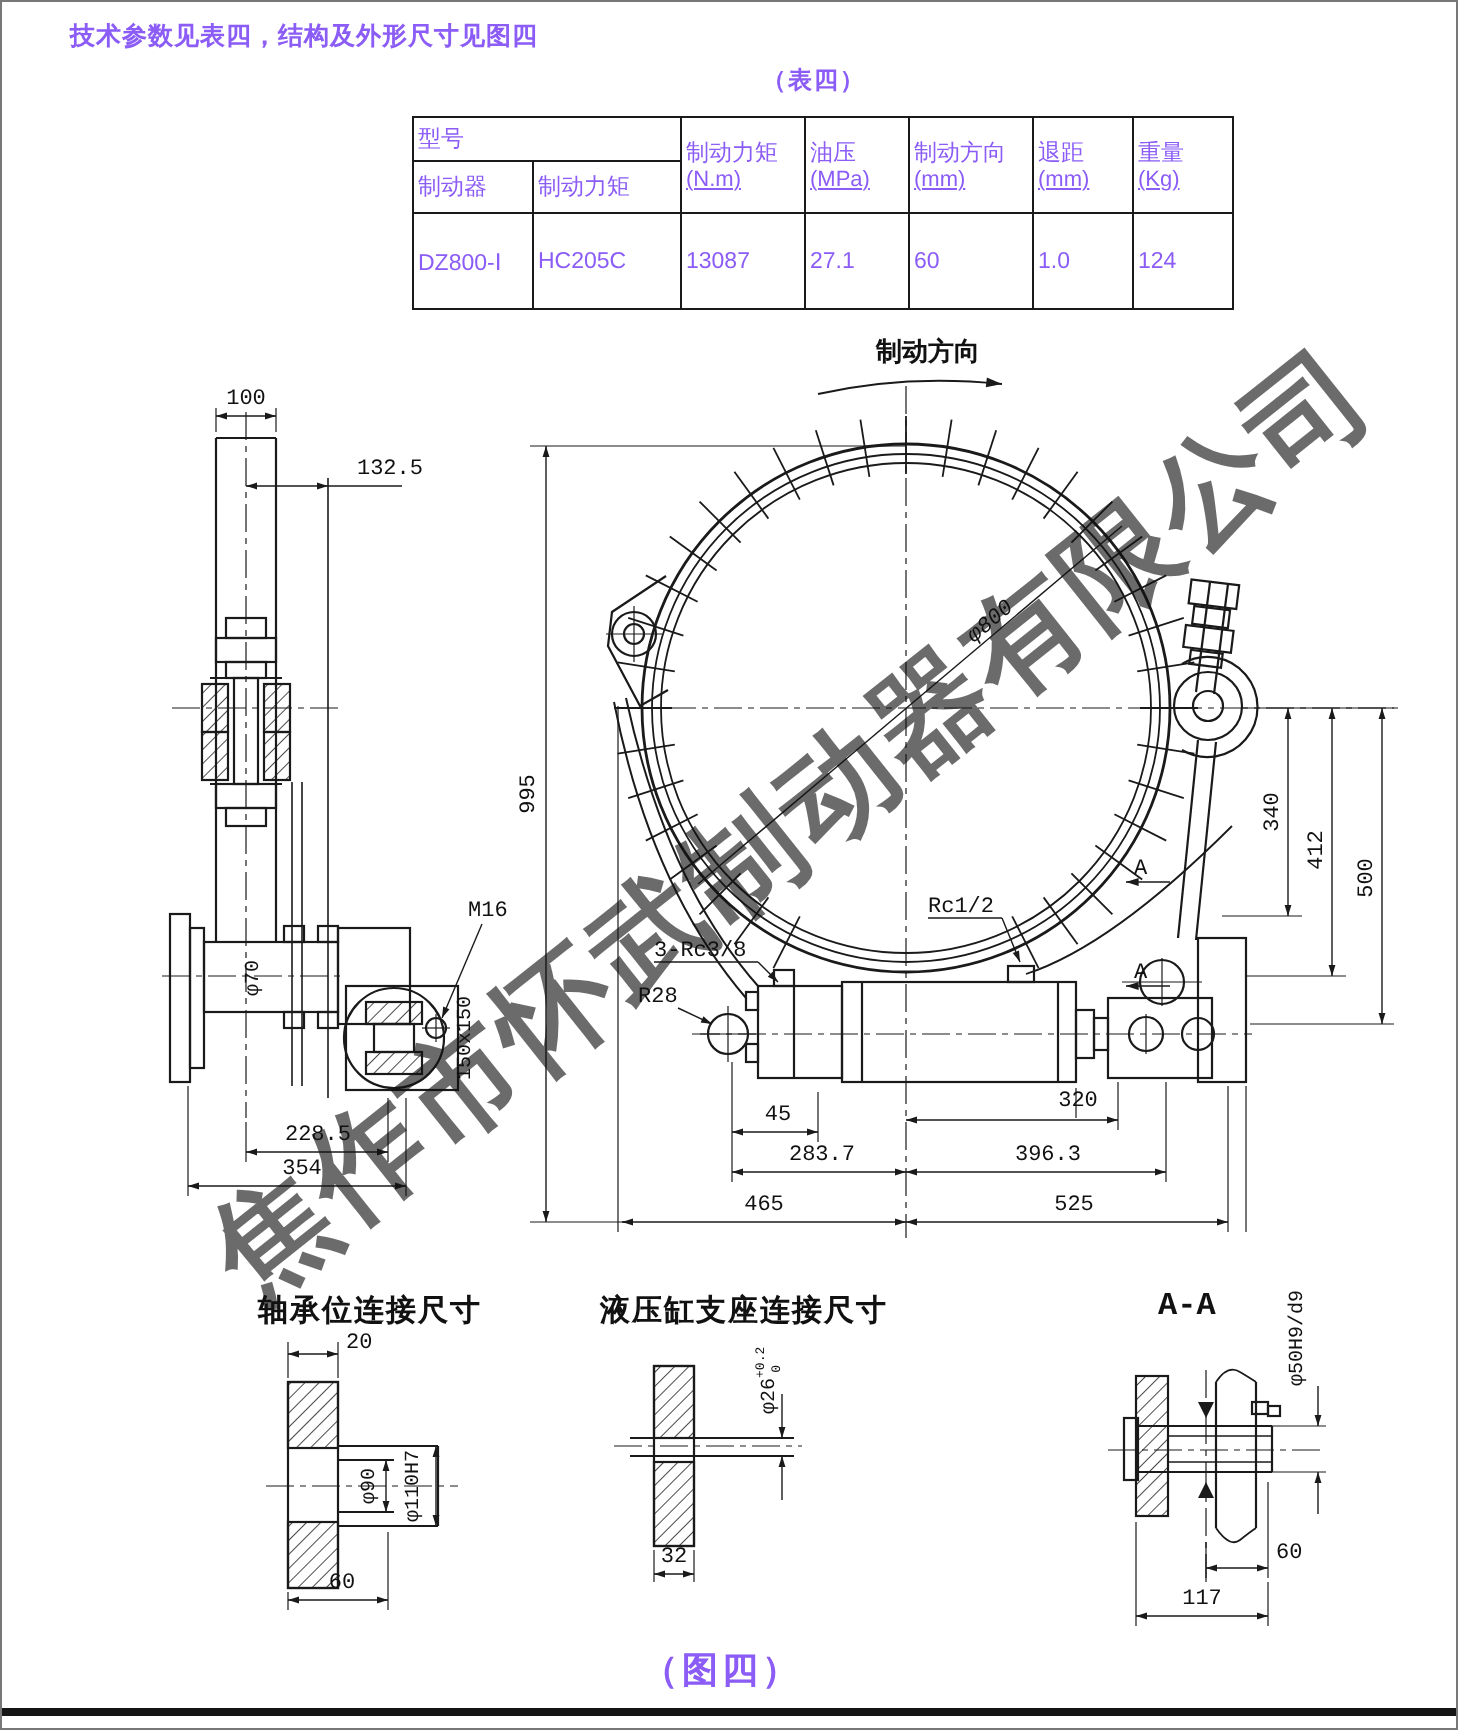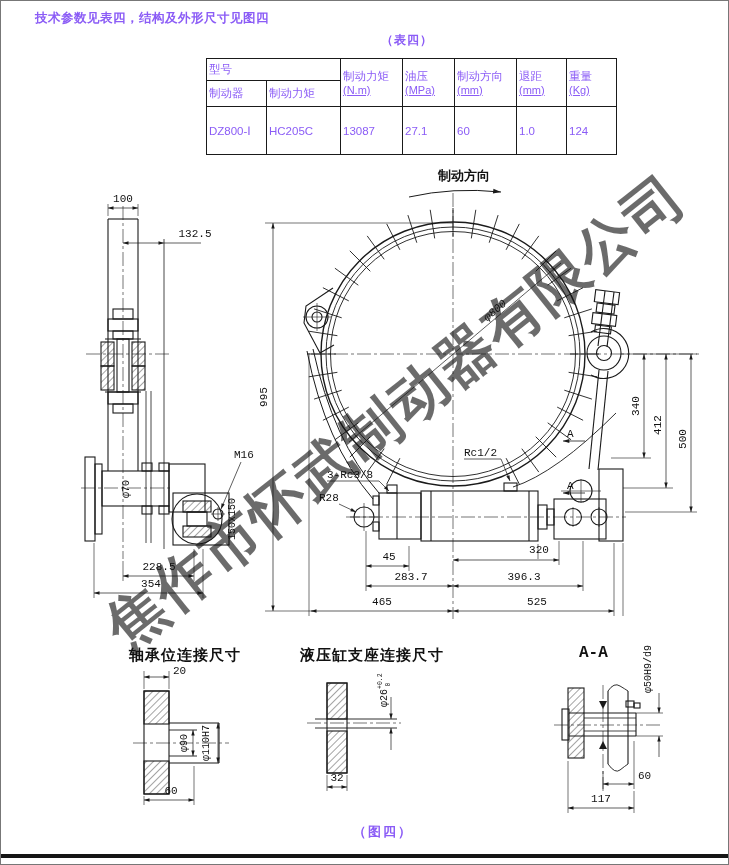--- a/index.html
+++ b/index.html
@@ -1,20 +1,20 @@
 <!DOCTYPE html>
 <html><head>
 <meta charset="utf-8">
 <style>
   html,body{margin:0;padding:0;background:#e8e8e8;}
   .page{position:relative;width:729px;height:865px;background:#fff;border:1px solid #777;
         box-sizing:border-box;overflow:hidden;font-family:"Liberation Sans",sans-serif;color:#8b5cf6;}
   .intro{position:absolute;left:34px;top:9px;font-size:12.5px;font-weight:bold;letter-spacing:.5px;}
   .tbl-caption{position:absolute;left:380px;top:31px;font-size:12px;font-weight:bold;letter-spacing:1px;}
-  .fig-caption{position:absolute;left:352px;top:822px;font-size:13px;font-weight:bold;letter-spacing:2px;}
+  .fig-caption{position:absolute;left:320px;top:822px;font-size:18px;font-weight:bold;letter-spacing:2px;}
   table.spec{position:absolute;left:205px;top:57px;border-collapse:collapse;table-layout:fixed;
              font-size:11.5px;text-align:left;background:#fff;}
   table.spec th,table.spec td{border:1.3px solid #1a1a1a;font-weight:normal;padding:0 2px;}
   table.spec .h1{height:22px;}
   table.spec .h2{height:26px;}
   table.spec .dr td{height:47px;}
   .unit{display:block;font-size:11px;text-decoration:underline;}
   svg.drawing{position:absolute;left:0;top:0;}
   .bottom-rule{position:absolute;left:0;right:0;top:853px;height:3.5px;background:#151515;}
   

